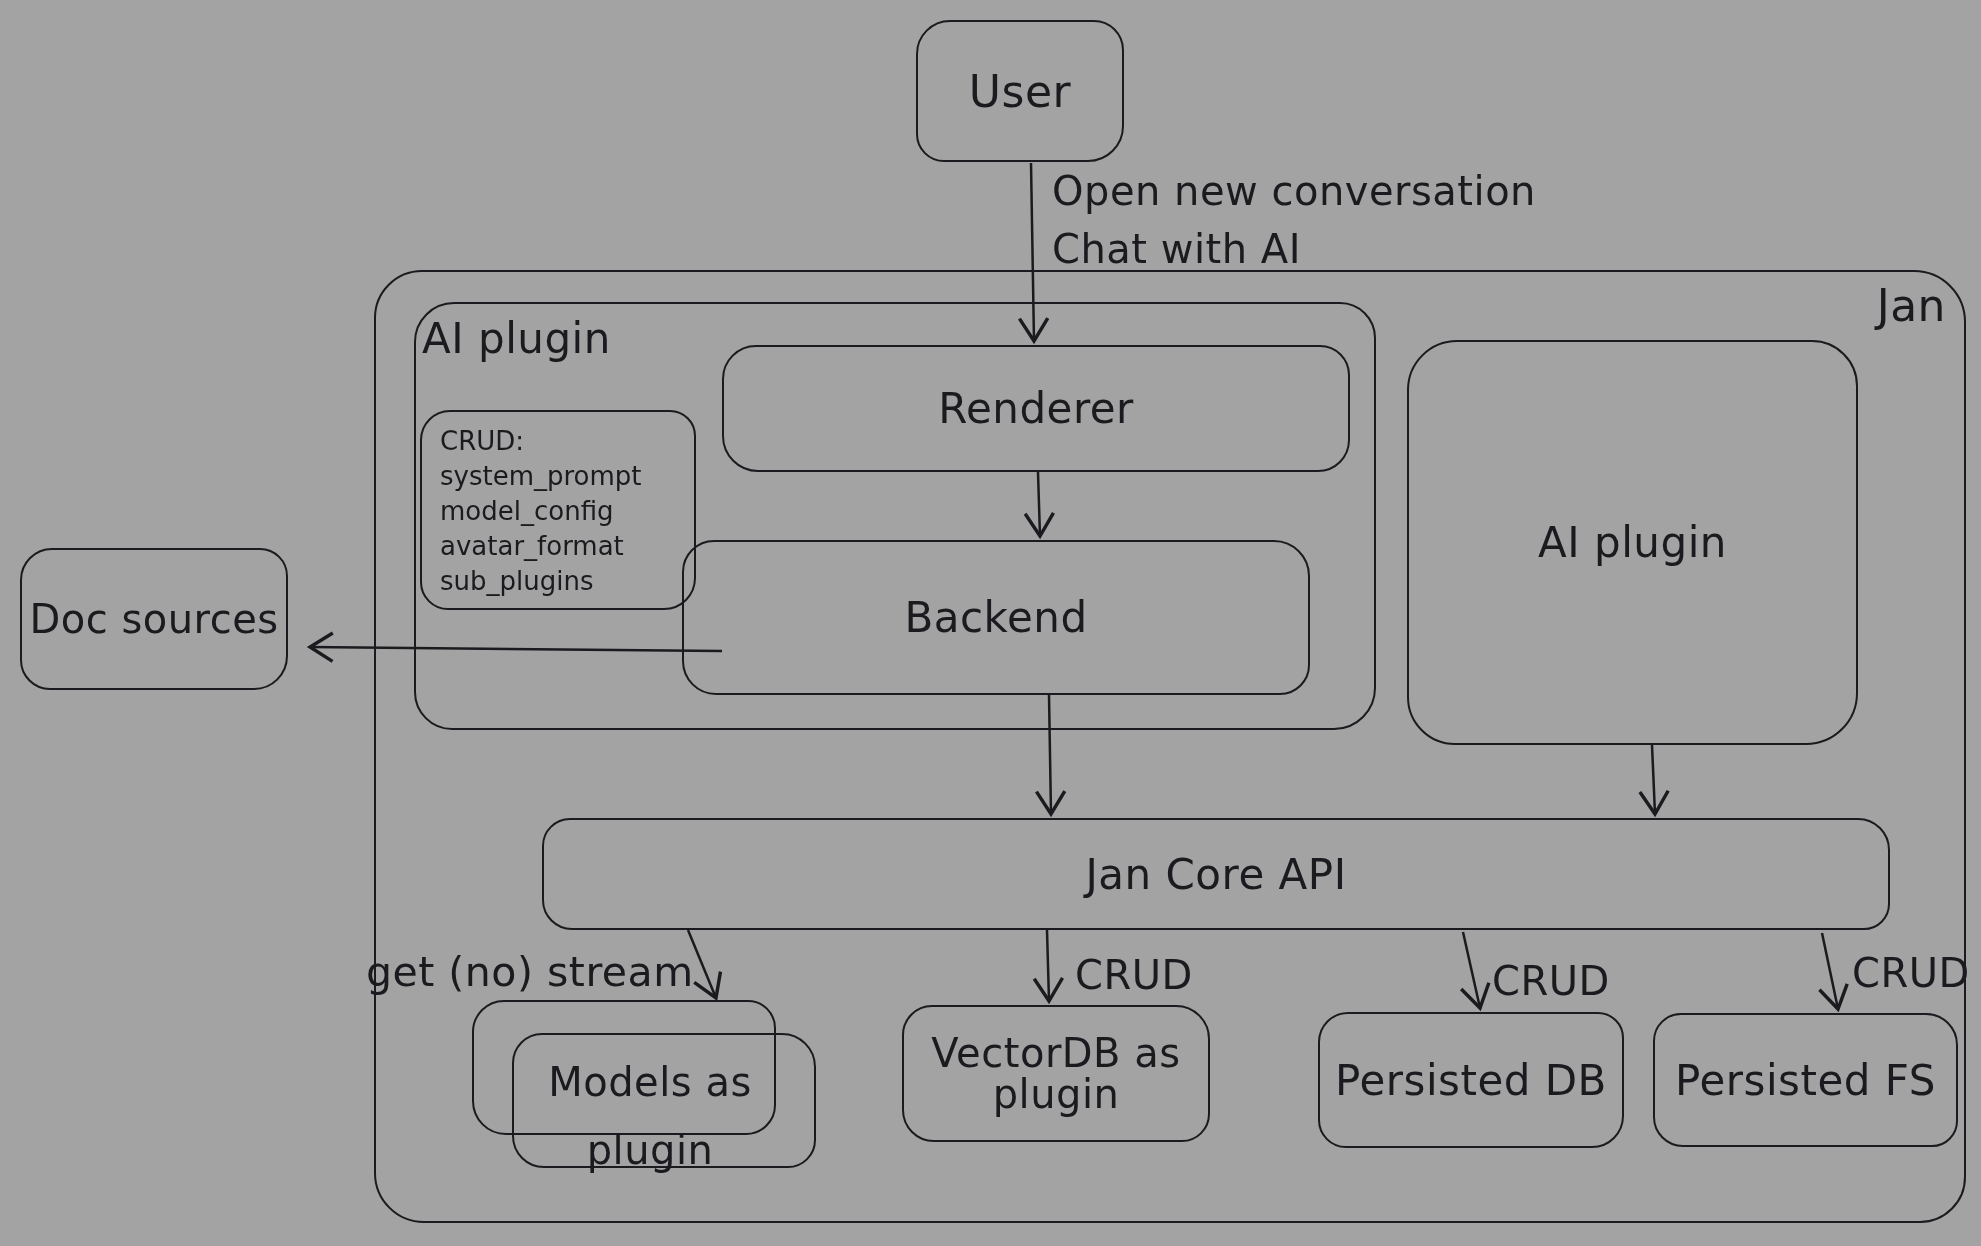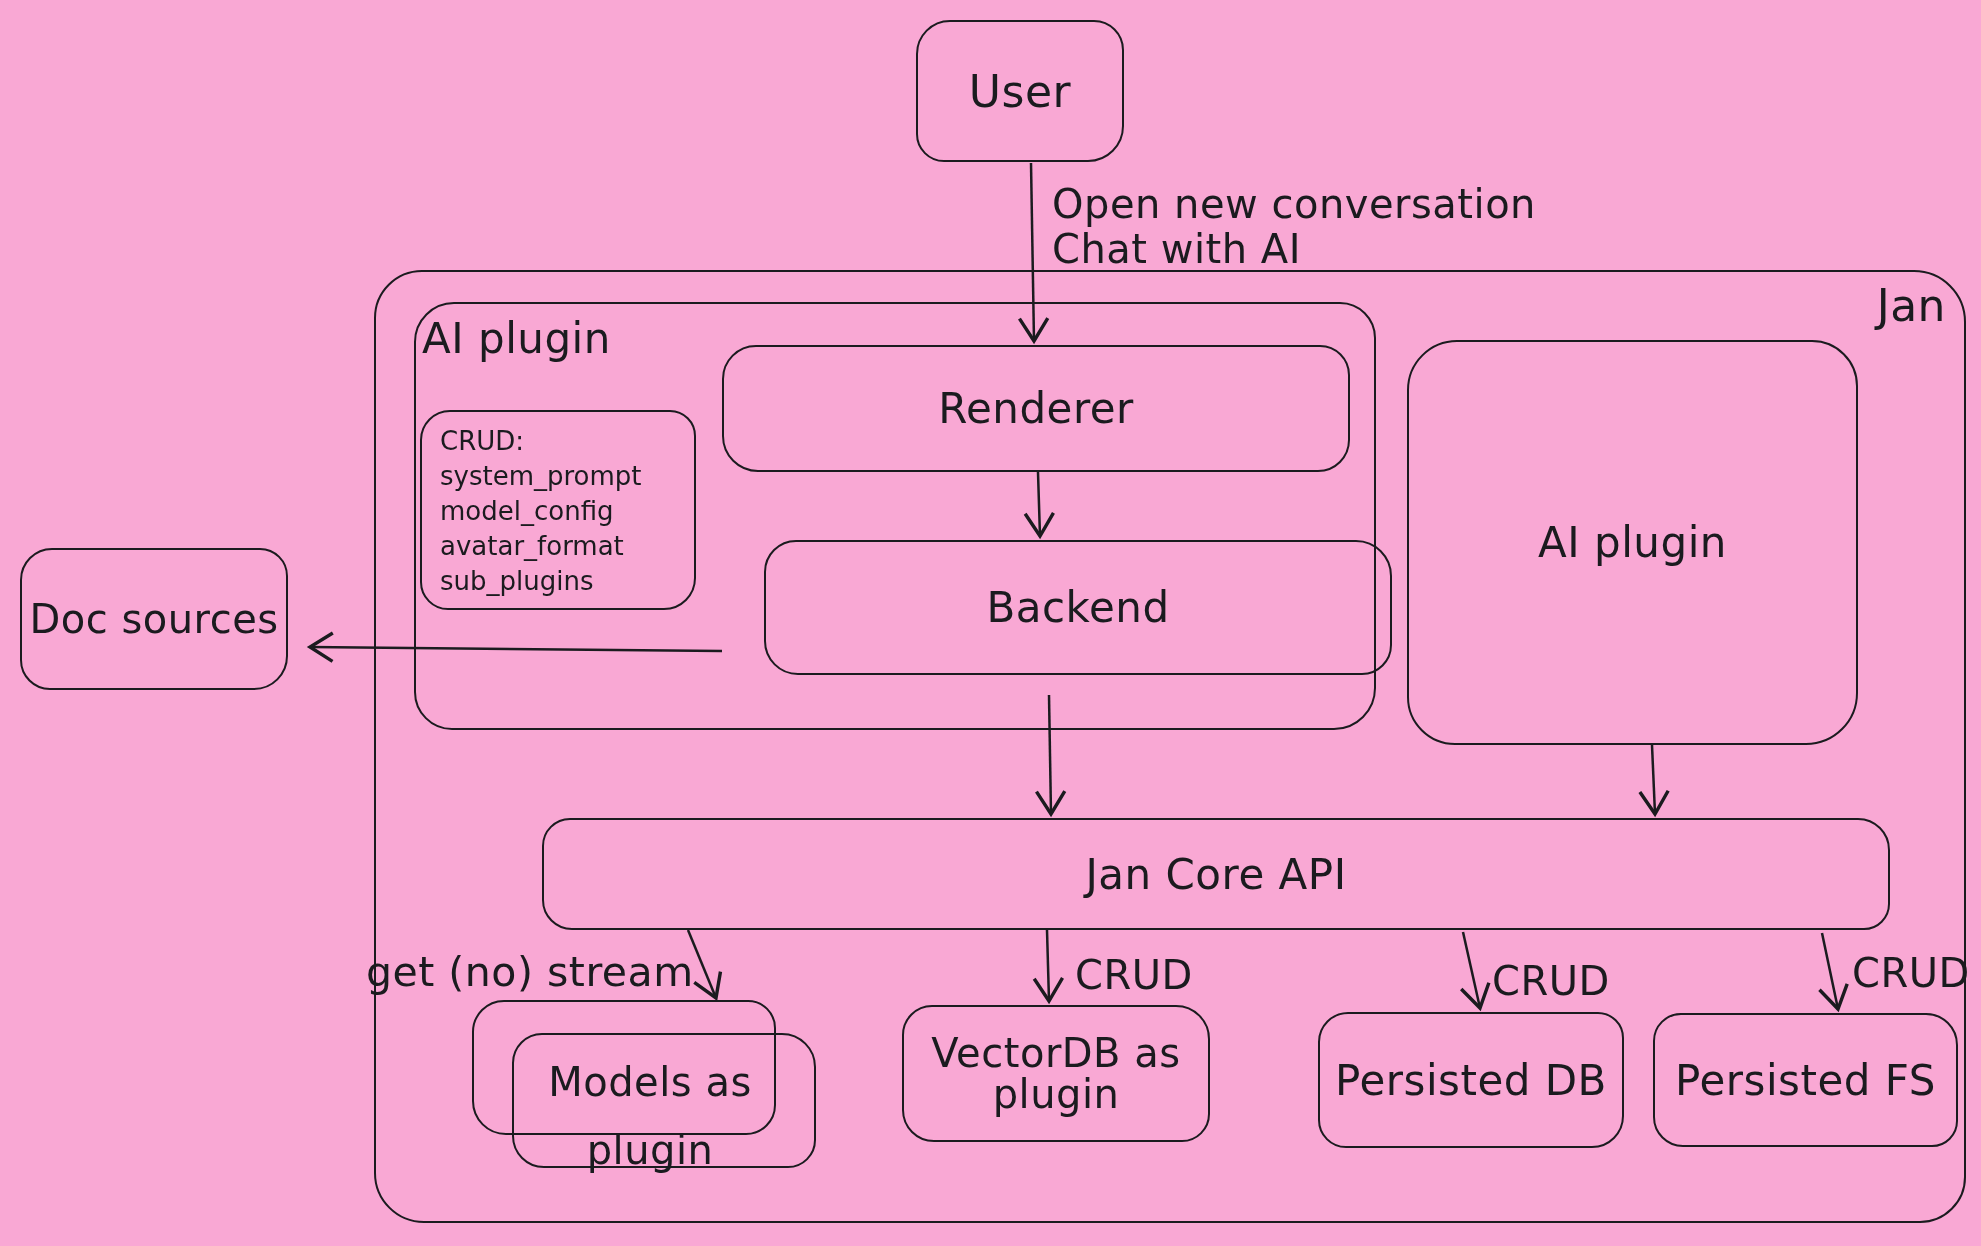--- a/index.html
+++ b/index.html
@@ -1,20 +1,20 @@
 <!DOCTYPE html>
 <html><head>
 <meta charset="utf-8">
 <style>
   html, body { margin: 0; padding: 0; background: #ffffff; }
   .canvas {
     position: relative;
     width: 1981px;
     height: 1246px;
-    background: #f9a8d4;
+    background: #a3a3a3;
     font-family: "DejaVu Sans", sans-serif;
     color: #1b1b1f;
     overflow: hidden;
   }
   .edges-layer {
     position: absolute;
     left: 0; top: 0;
     width: 1981px; height: 1246px;
     pointer-events: none;
   }
@@ -64,21 +64,21 @@
       <line x1="1047" y1="930" x2="1049" y2="1001" marker-end="url(#arrow)"></line>
       <line x1="1463" y1="932" x2="1480" y2="1008" marker-end="url(#arrow)"></line>
       <line x1="1822" y1="933" x2="1838" y2="1009" marker-end="url(#arrow)"></line>
     </g>
   </svg>
 
   <div class="box center" style="left:916px; top:20px; width:208px; height:142px; border-radius:34px 30px 36px 28px;">
     <span class="lbl" style="font-size:44px;">User</span>
   </div>
 
-  <div class="edge-label" style="left:1052px; top:168px; font-size:40px;margin-top:13px;">Open new conversation</div>
+  <div class="edge-label" style="left:1052px; top:168px; font-size:40px;">Open new conversation</div>
   <div class="edge-label" style="left:1052px; top:226px; font-size:40px;">Chat with AI</div>
 
   <div class="box" style="left:374px; top:270px; width:1592px; height:953px; border-radius:48px 52px 46px 50px;">
     <span class="lbl" style="position:absolute; right:18px; top:8px; font-size:44px;">Jan</span>
   </div>
 
   <div class="box" style="left:414px; top:302px; width:962px; height:428px; border-radius:40px 36px 42px 38px;">
     <span class="lbl" style="position:absolute; left:6px; top:10px; font-size:42px;">AI plugin</span>
   </div>
 
@@ -87,21 +87,21 @@
   </div>
 
   <div class="box" style="left:420px; top:410px; width:276px; height:200px; border-radius:30px 26px 32px 28px; padding:12px 0 0 18px; font-size:26px; line-height:35px;">
     <div class="yaml-line">CRUD:</div>
     <div class="yaml-line">system_prompt</div>
     <div class="yaml-line">model_config</div>
     <div class="yaml-line">avatar_format</div>
     <div class="yaml-line">sub_plugins</div>
   </div>
 
-  <div class="box center" style="left:764px; top:540px; width:628px; height:135px; border-radius:32px 36px 30px 34px;">
+  <div class="box center" style="left:682px; top:540px; width:628px; height:155px; border-radius:32px 36px 30px 34px;">
     <span class="lbl" style="font-size:42px;">Backend</span>
   </div>
 
   <div class="box center" style="left:20px; top:548px; width:268px; height:142px; border-radius:32px 28px 34px 30px;">
     <span class="lbl" style="font-size:40px;">Doc sources</span>
   </div>
 
   <div class="box center" style="left:1407px; top:340px; width:451px; height:405px; border-radius:50px 46px 52px 48px;">
     <span class="lbl" style="font-size:42px;">AI plugin</span>
   </div>

